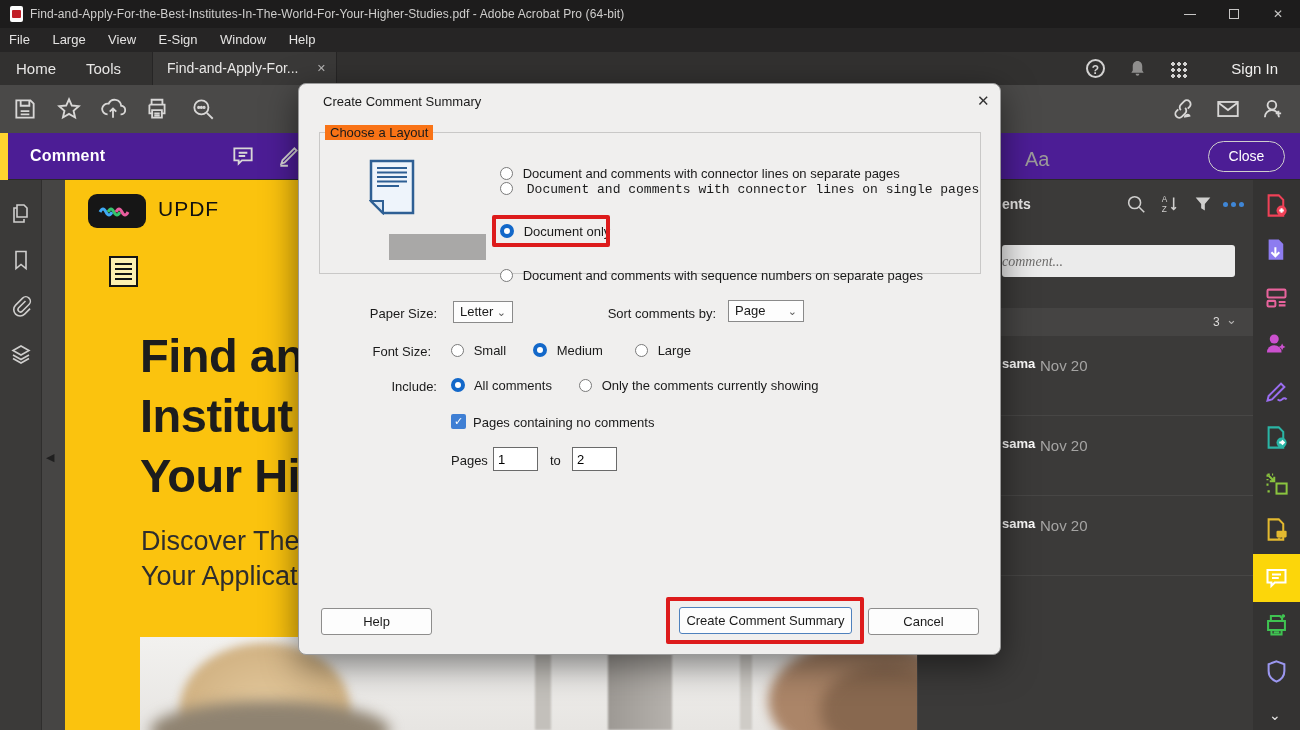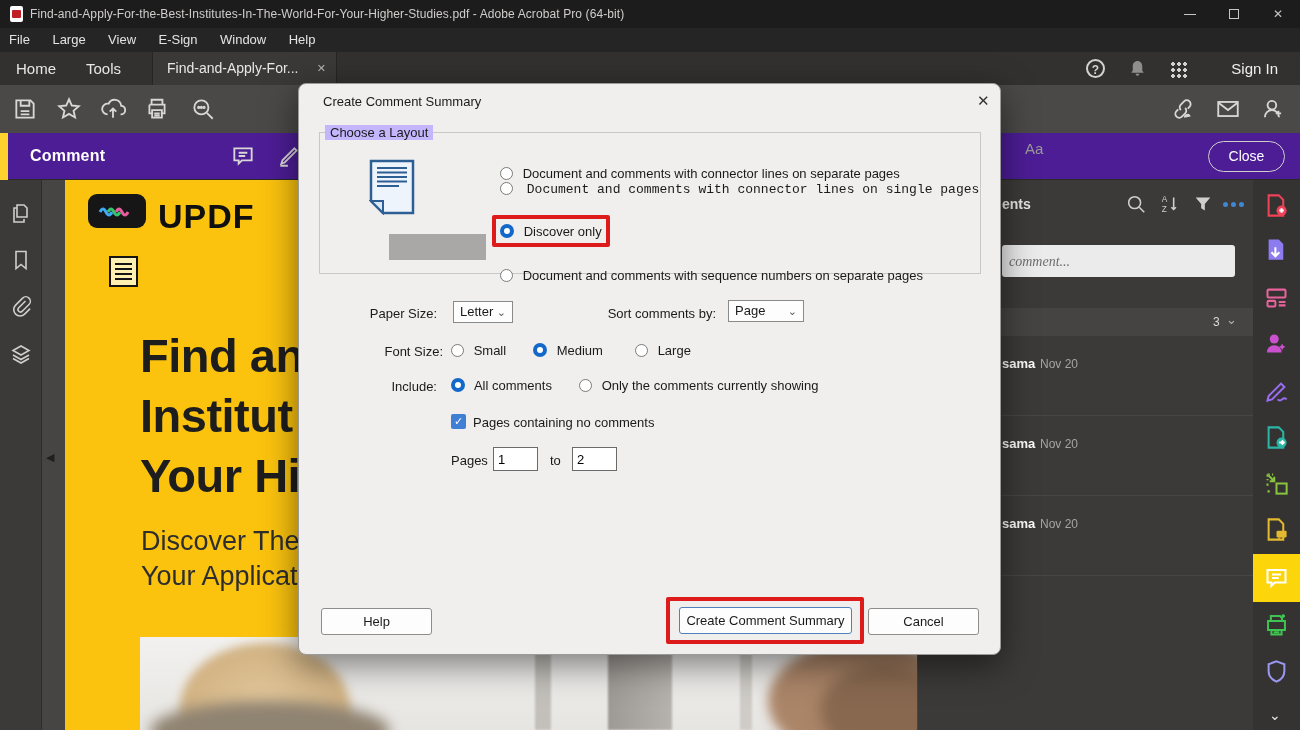--- a/index.html
+++ b/index.html
@@ -40,81 +40,81 @@
   .tb-ic { position:absolute; top:11px; width:26px; height:26px; }
   .tb-ic svg { width:26px; height:26px; stroke:#d8d7d6; fill:none; stroke-width:1.7; }
 
   
   #commentbar { left:0; top:133px; width:1300px; height:47px; background:#4c1d95;
                 border-bottom:1px solid #2a2928; color:#fff; }
   #cb-strip { position:absolute; left:0; top:0; width:8px; height:47px; }
   #cb-title { position:absolute; left:30px; top:14px; font-size:16px; font-weight:bold; letter-spacing:.2px; }
   .cb-ic { position:absolute; top:10px; width:26px; height:26px; }
   .cb-ic svg { width:26px; height:26px; stroke:#d8d7d6; fill:none; stroke-width:1.7; }
-  #cb-aa { position:absolute; left:1025px; top:7px; font-size:15px; color:#9b9a99; }
+  #cb-aa { position:absolute; left:1025px; top:15px; font-size:20px; color:#9b9a99; }
   #cb-close { position:absolute; left:1208px; top:8px; width:77px; height:31px; border:1px solid #cfcecd;
               border-radius:16px; text-align:center; line-height:29px; font-size:14px; color:#fff; }
 
   
   #lsidebar { left:0; top:180px; width:42px; height:550px; background:#3b3a39;
               border-right:1px solid #2f2e2d; }
   .ls-ic { position:absolute; left:9px; width:24px; height:24px; }
   .ls-ic svg { width:24px; height:24px; stroke:#cfcecd; fill:none; stroke-width:1.6; }
 
   
   #docpane { left:42px; top:180px; width:876px; height:550px; background:#464544; }
   #page { position:absolute; left:23px; top:0; width:852px; height:550px; overflow:hidden; }
   #collapse { position:absolute; left:4px; top:271px; font-size:11px; color:#1f1f1f; }
   #brandbox { position:absolute; left:23px; top:14px; width:58px; height:34px; background:#161616;
               border-radius:9px; }
-  #brandtext { position:absolute; left:93px; top:17px; font-size:34px; font-weight:bold; color:#101010;
+  #brandtext { position:absolute; left:93px; top:17px; font-size:21px; font-weight:normal; color:#101010;
                letter-spacing:1px; }
   #stickynote { position:absolute; left:44px; top:76px; width:29px; height:31px; background:#fdf0b0;
                 border:2px solid #141414; }
   #stickynote i { position:absolute; left:4px; right:4px; height:2px; background:#141414; }
   .headline { position:absolute; left:75px; font-size:47px; font-weight:bold; color:#1d1d1d;
               letter-spacing:-.5px; }
   .subline  { position:absolute; left:76px; font-size:27px; color:#2e2e2e; }
   #photo { position:absolute; left:75px; top:457px; width:777px; height:93px; overflow:hidden;
            background:linear-gradient(#f2f1ef,#e7e5e2); }
   .blob { position:absolute; border-radius:50%; }
 
   
   #cpanel { left:918px; top:180px; width:335px; height:550px; background:#3b3a39; color:#e8e7e6; }
   #cp-header-frag { position:absolute; left:84px; top:16px; font-size:14px; font-weight:bold; }
   .cp-ic { position:absolute; top:13px; width:22px; height:22px; }
   .cp-ic svg { width:22px; height:22px; stroke:#d0cfce; fill:none; stroke-width:1.7; }
   #cp-dots { position:absolute; left:305px; top:22px; width:5px; height:5px; border-radius:50%;
              background:#3f86d6; box-shadow:8px 0 0 #3f86d6, 16px 0 0 #3f86d6; }
   #cp-input { position:absolute; left:84px; top:65px; width:233px; height:32px; background:#ebebeb;
-              border:none; border-radius:3px; padding-left:7px; font-size:14px; }
+              border:none; border-radius:3px; font-size:14px; }
   #cp-input::placeholder { color:#6f6e6d; font-style:italic; font-family:"Liberation Serif", serif; }
   #cp-grouprow { position:absolute; left:0px; top:128px; width:335px; height:28px; background:#454443; }
   #cp-count { position:absolute; left:295px; top:7px; font-size:12px; color:#dcdbda; }
   #cp-chev { position:absolute; left:308px; top:4px; font-size:13px; color:#b4b3b2; }
   .cp-row { position:absolute; left:0; width:335px; height:80px; border-bottom:1px solid #474645; }
   .cp-name { position:absolute; left:84px; top:20px; font-size:13px; font-weight:bold; color:#fcfbfa; }
-  .cp-date { position:absolute; left:122px; top:21px; font-size:12px; color:#a5a4a3;text-align:center; }
+  .cp-date { position:absolute; left:122px; top:21px; font-size:15px; color:#a5a4a3;text-align:center; }
 
   
   #rrail { left:1253px; top:180px; width:47px; height:550px; background:#343332; }
   .rt { position:absolute; left:10px; width:27px; height:27px; }
   .rt svg { width:27px; height:27px; fill:none; stroke-width:1.8; }
   #rt-active { position:absolute; left:0; top:374px; width:47px; height:48px; }
   #rail-chev { position:absolute; left:16px; top:527px; color:#e6e5e4; font-size:14px; }
 
   
   #dialog { left:298px; top:83px; width:703px; height:572px; background:#f0efee;
             border:1px solid #9a9a9a; border-radius:8px;
             box-shadow:0 10px 34px rgba(0,0,0,.5); color:#1a1a1a; font-size:13px; }
   #dlg-title { position:absolute; left:24px; top:10px; font-size:13px; }
   #dlg-close { position:absolute; left:678px; top:8px; font-size:15px; color:#333; }
   #dlg-group { position:absolute; left:20px; top:48px; width:662px; height:142px;
                border:1px solid #c9c8c7; }
-  #dlg-group-label { position:absolute; left:26px; top:41px; background:#c4b5fd; padding:0 5px;
+  #dlg-group-label { position:absolute; left:26px; top:41px; background:#f97316; padding:0 5px;
                      font-size:13px; }
   #preview-page { position:absolute; left:70px; top:75px; }
   #preview-bar { position:absolute; left:90px; top:150px; width:97px; height:26px; background:#a9a8a7; }
   .opt-row { position:absolute; left:201px; height:18px; line-height:16px; white-space:nowrap; }
   .radio { display:inline-block; width:13px; height:13px; border:1px solid #7a7a7a; border-radius:50%;
            background:#fff; vertical-align:-2px; margin-right:6px; }
   .radio.on { border:4px solid #1368c9; width:14px; height:14px; }
   .redbox { position:absolute; border:4px solid #dd1b1b; border-radius:2px; }
   .dlg-label-r { position:absolute; text-align:right; }
   .dropdown { position:absolute; height:22px; background:#fdfdfd; border:1px solid #8a8a8a;
@@ -422,40 +422,40 @@
     <div class="opt-row" style="top:82px;">
       <span class="radio"></span>
       <span>Document and comments with connector lines on separate pages</span>
     </div>
     <div class="opt-row" style="top:98px;font-family:Liberation Mono, monospace;">
       <span class="radio"></span>
       <span>Document and comments with connector lines on single pages</span>
     </div>
     <div class="opt-row" style="top:140px;">
       <span class="radio on"></span>
-      <span>Discover only</span>
+      <span>Document only</span>
     </div>
     <div class="opt-row" style="top:184px;">
       <span class="radio"></span>
       <span>Document and comments with sequence numbers on separate pages</span>
     </div>
     <span class="redbox" style="left:193px; top:131px; width:118px; height:32px;"></span>
 
     <span class="dlg-label-r" style="left:58px; top:222px; width:80px;">Paper Size:</span>
     <span class="dropdown" style="left:154px; top:217px; width:60px;">
       <span>Letter</span>
       <span class="chev">⌄</span>
     </span>
     <span class="dlg-label-r" style="left:300px; top:222px; width:117px;">Sort comments by:</span>
     <span class="dropdown" style="left:429px; top:216px; width:76px;">
       <span>Page</span>
       <span class="chev">⌄</span>
     </span>
 
-    <span class="dlg-label-r" style="left:64px; top:260px; width:80px;text-align:right;">Font Size:</span>
+    <span class="dlg-label-r" style="left:52px; top:260px; width:80px;text-align:right;">Font Size:</span>
     <span class="opt-row" style="left:152px; top:259px;">
       <span class="radio"></span>
       <span>Small</span>
     </span>
     <span class="opt-row" style="left:234px; top:259px;">
       <span class="radio on"></span>
       <span>Medium</span>
     </span>
     <span class="opt-row" style="left:336px; top:259px;">
       <span class="radio"></span>

